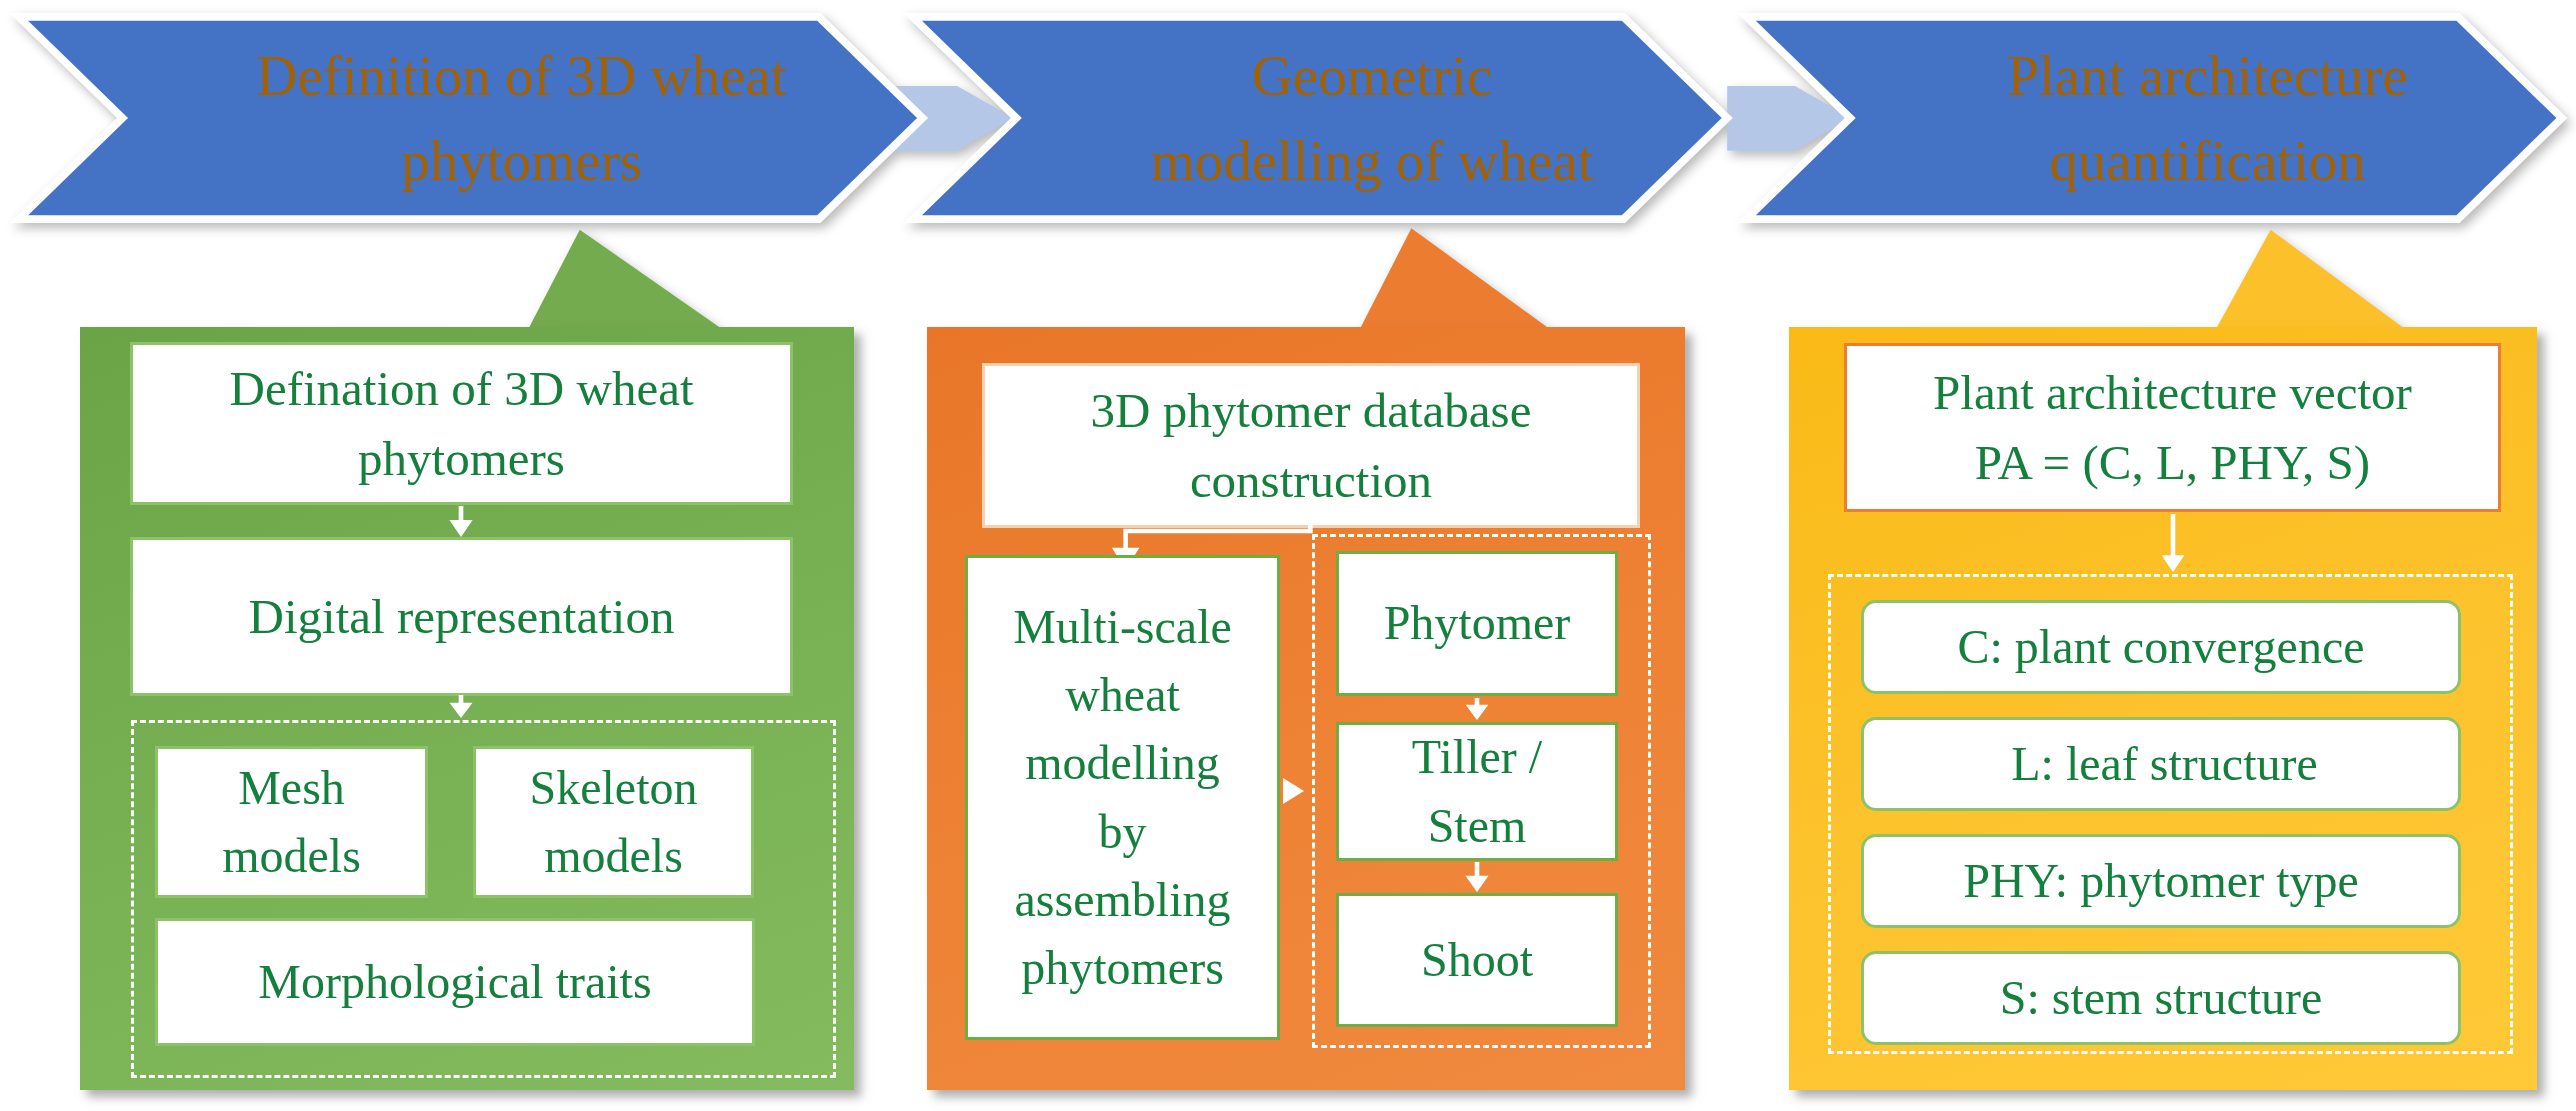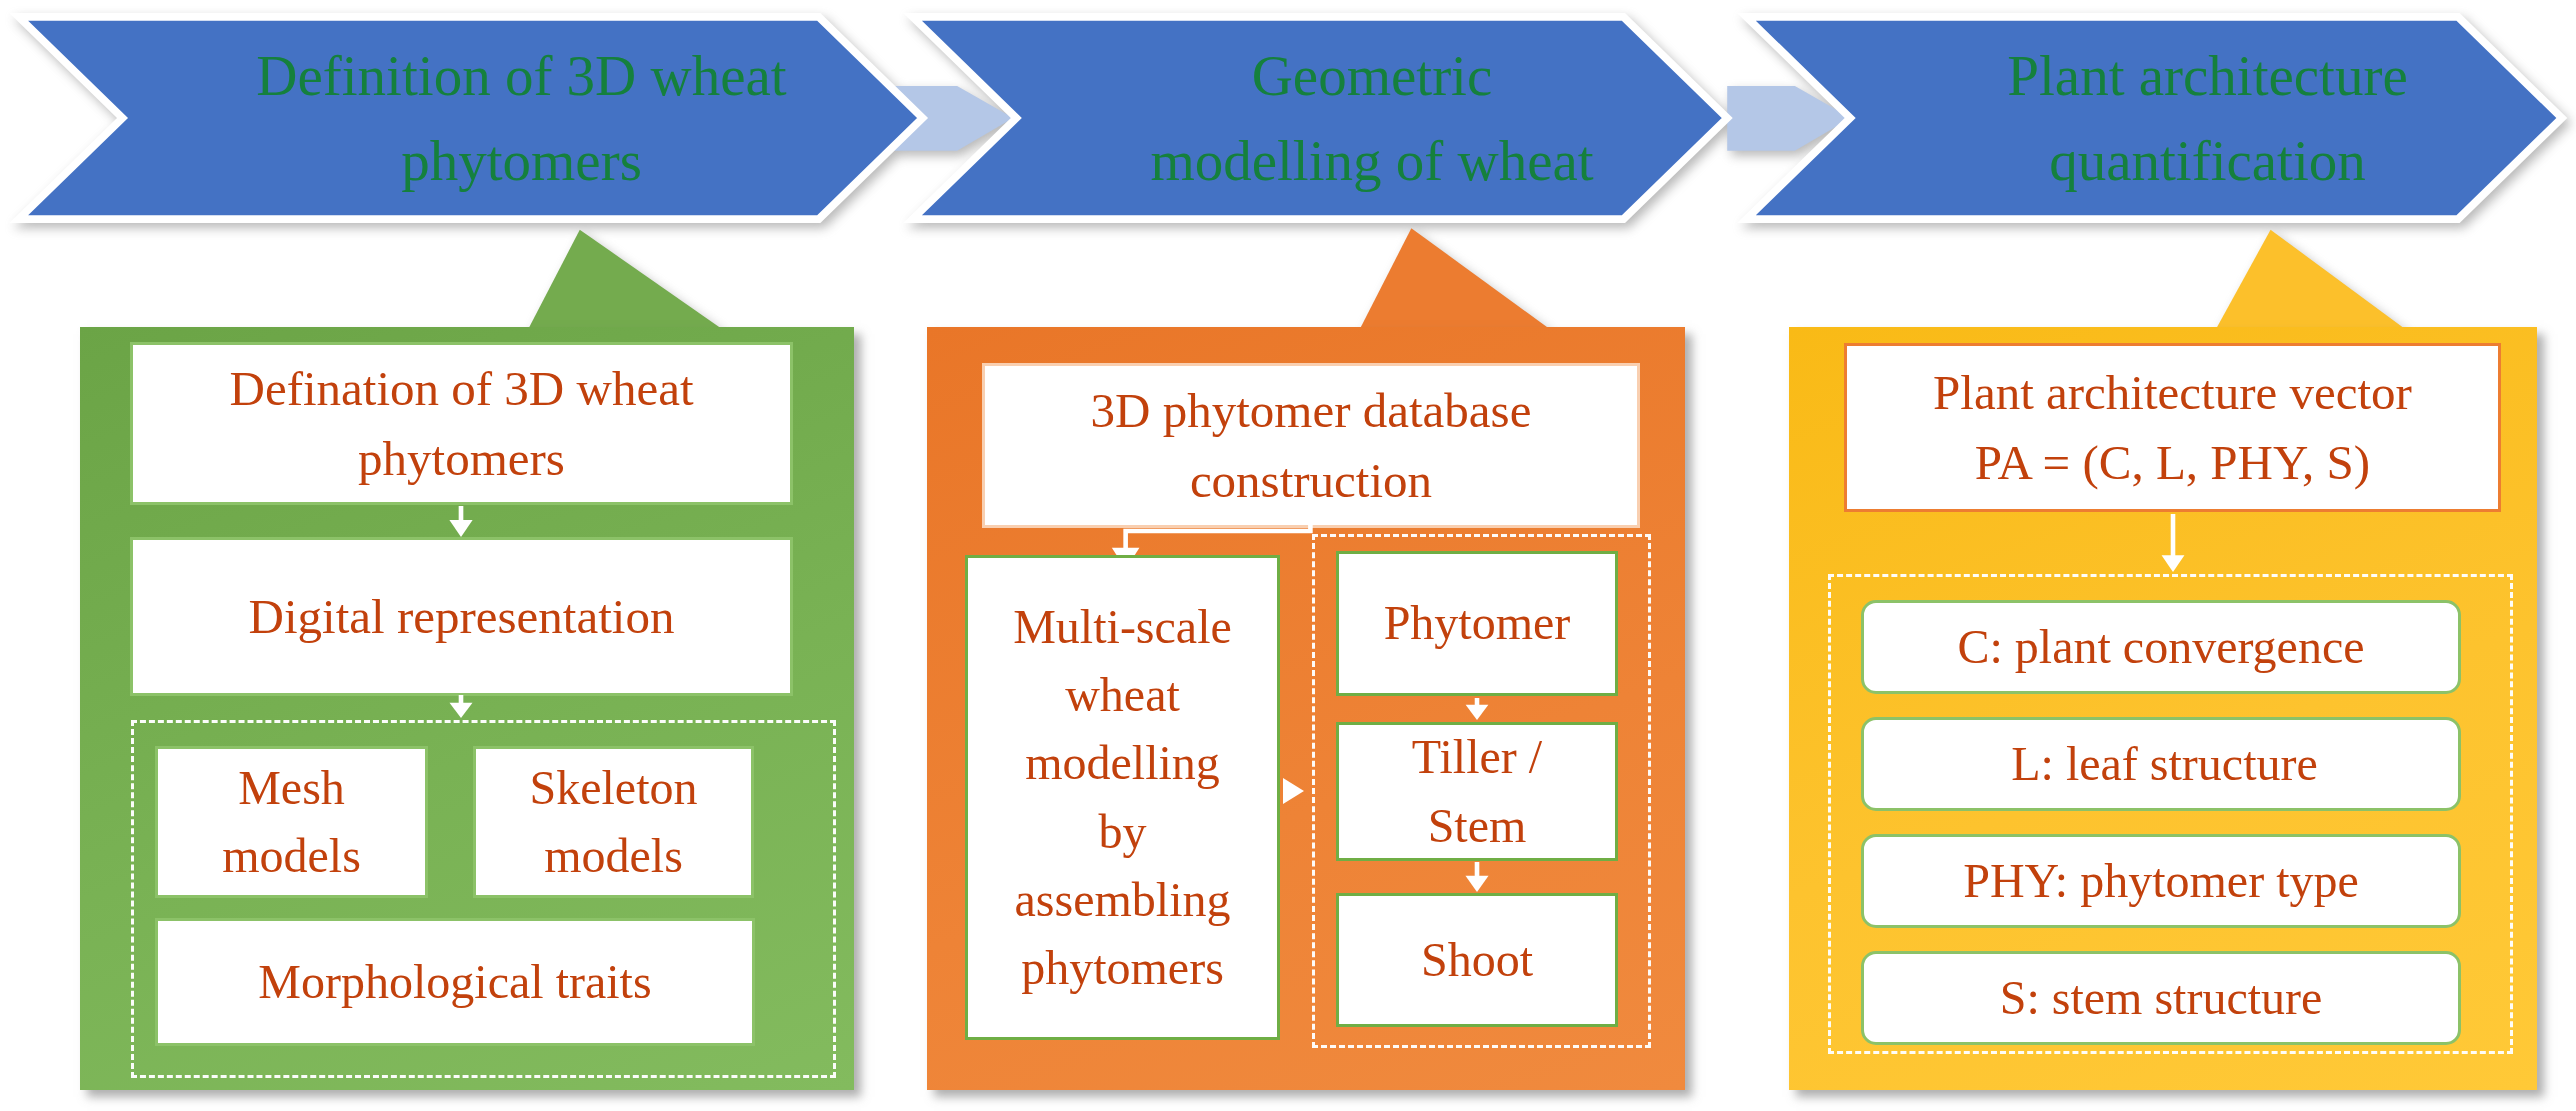--- a/index.html
+++ b/index.html
@@ -1,28 +1,28 @@
 <!DOCTYPE html>
 <html style="font-size:12.3px"><head>
 <meta charset="utf-8">
 <style>
   html,body{margin:0;padding:0;background:#ffffff;}
   .stage{position:relative;width:2576px;height:1111px;background:#ffffff;overflow:hidden;
          font-family:"Liberation Serif","DejaVu Serif",serif;}
   svg{display:block;}
   .header-svg{position:absolute;left:0;top:0;filter:drop-shadow(4.6px 5.4px 5.4px rgba(100,100,100,.45));}
   .hlabel{position:absolute;display:flex;align-items:center;justify-content:center;
-          text-align:center;white-space:pre-line;color:#15803d;
+          text-align:center;white-space:pre-line;color:#a16207;
           font-size:57px;line-height:1.5;}
   .panel{position:absolute;box-shadow:7px 7px 9.2px rgba(110,110,110,.55);}
   .panel-green{background:linear-gradient(160deg,#6ba446 0%,#79b254 55%,#83bb5e 100%);}
   .panel-orange{background:linear-gradient(160deg,#e97628 0%,#ee8336 60%,#f08a3e 100%);}
   .panel-yellow{background:linear-gradient(160deg,#f9ba16 0%,#fdc32e 55%,#ffc937 100%);}
   .box{position:absolute;background:#ffffff;display:flex;align-items:center;justify-content:center;
-       text-align:center;white-space:pre-line;color:#c2410c;box-sizing:border-box;
+       text-align:center;white-space:pre-line;color:#15803d;box-sizing:border-box;
        font-size:48px;line-height:1.42;}
   .f64{font-size:49px;}
   .f60{font-size:48px;border-radius:15px;}
   .b-lgreen{border:3.1px solid #8cc268;}
   .b-green{border:3.8px solid #6fae45;}
   .b-peach{border:3.8px solid #f9cfb0;}
   .b-orange{border:3.8px solid #ed7d31;}
   .dashed{position:absolute;border:3.8px dashed rgba(255,255,255,.97);box-sizing:border-box;}
   .varrow{position:absolute;}
   .elbow{position:absolute;}

